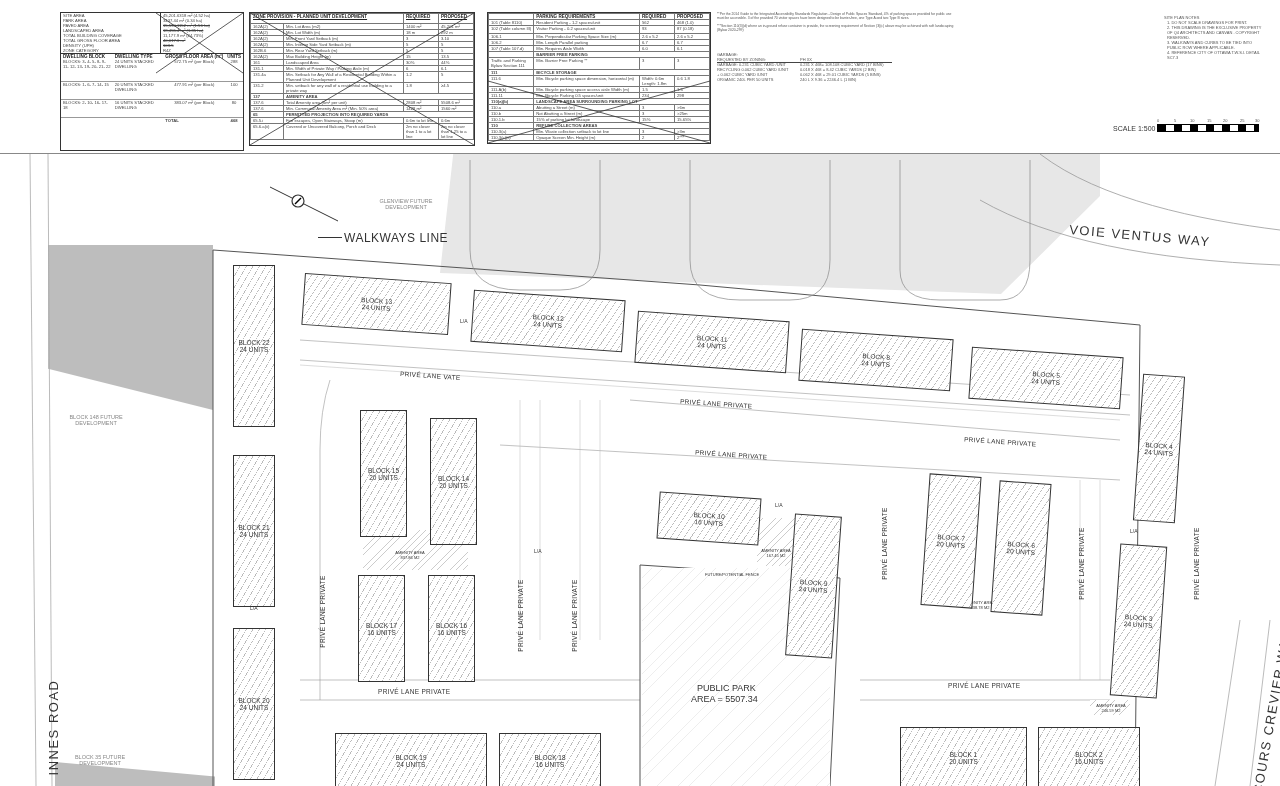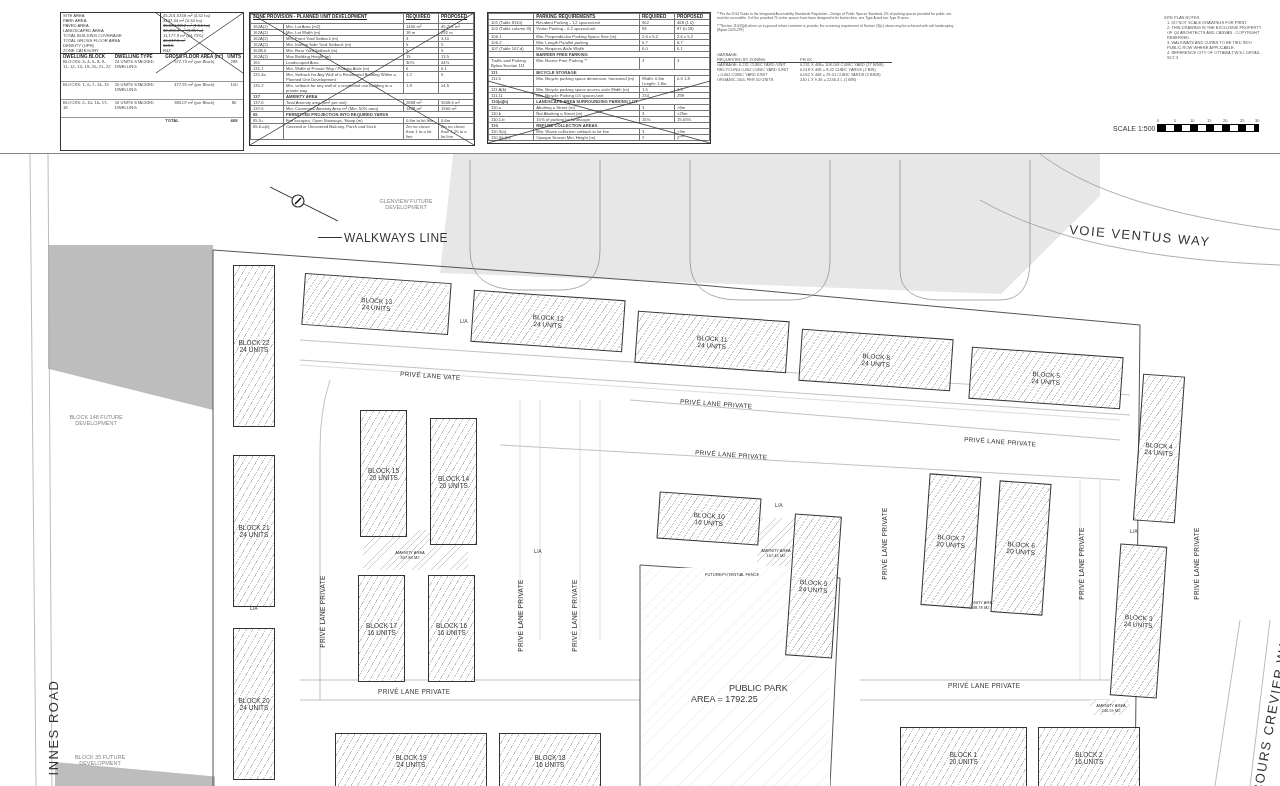--- a/index.html
+++ b/index.html
@@ -416,22 +416,22 @@
 <div class="abs" style="left:318px;top:237px;width:24px;height:1px;background:#333;"></div>
 <div class="label" style="left:376px;top:198px;font-size:5.5px;color:#888;width:60px;white-space:normal;text-align:center;">GLENVIEW FUTURE DEVELOPMENT</div>
 <div class="label" style="left:66px;top:414px;font-size:5.5px;color:#888;width:60px;white-space:normal;text-align:center;">BLOCK 148 FUTURE DEVELOPMENT</div>
 <div class="label" style="left:70px;top:754px;font-size:5.5px;color:#888;width:60px;white-space:normal;text-align:center;">BLOCK 35 FUTURE DEVELOPMENT</div>
 
 <div class="label" style="left:1070px;top:222px;font-size:13px;letter-spacing:1.5px;transform:rotate(5deg);transform-origin:left top;">VOIE VENTUS WAY</div>
 <div class="label" style="left:6px;top:720px;font-size:13px;letter-spacing:1.5px;transform:rotate(-90deg);transform-origin:center;">INNES ROAD</div>
 <div class="label" style="left:1185px;top:700px;font-size:13px;letter-spacing:1.5px;transform:rotate(-80deg);transform-origin:center;">COURS CREVIER WALK</div>
 
 <div class="abs" style="left:642px;top:568px;width:188px;height:218px;background:repeating-linear-gradient(135deg,#fff 0 7px,#eee 7px 7.5px);"></div>
-<div class="label" style="left:697px;top:683px;font-size:9px;margin-left:32px;">PUBLIC PARK</div>
-<div class="label" style="left:691px;top:694px;font-size:9px;">AREA = 1792.25</div>
+<div class="label" style="left:697px;top:683px;font-size:9px;">PUBLIC PARK</div>
+<div class="label" style="left:691px;top:694px;font-size:9px;">AREA = 5507.34</div>
 <div class="label" style="left:705px;top:572px;font-size:4px;">FUTURE/POTENTIAL FENCE</div>
 
 <div class="abs" style="left:363px;top:530px;width:105px;height:40px;background:repeating-linear-gradient(135deg,#fff 0 4px,#ccc 4px 4.5px);"></div>
 <div class="label" style="left:395px;top:550px;font-size:4px;width:30px;white-space:normal;text-align:center;">AMENITY AREA 837.86 M2</div>
 <div class="abs" style="left:757px;top:518px;width:38px;height:48px;background:repeating-linear-gradient(135deg,#fff 0 4px,#ccc 4px 4.5px);"></div>
 <div class="label" style="left:757px;top:548px;font-size:4px;width:38px;white-space:normal;text-align:center;">AMENITY AREA 167.45 M2</div>
 <div class="label" style="left:960px;top:600px;font-size:4px;width:40px;white-space:normal;text-align:center;">AMENITY AREA 338.78 M2</div>
 <div class="abs" style="left:1090px;top:700px;width:40px;height:15px;background:repeating-linear-gradient(135deg,#fff 0 4px,#ccc 4px 4.5px);"></div>
 <div class="label" style="left:1090px;top:703px;font-size:4px;width:42px;white-space:normal;text-align:center;">AMENITY AREA 246.59 M2</div>
 

